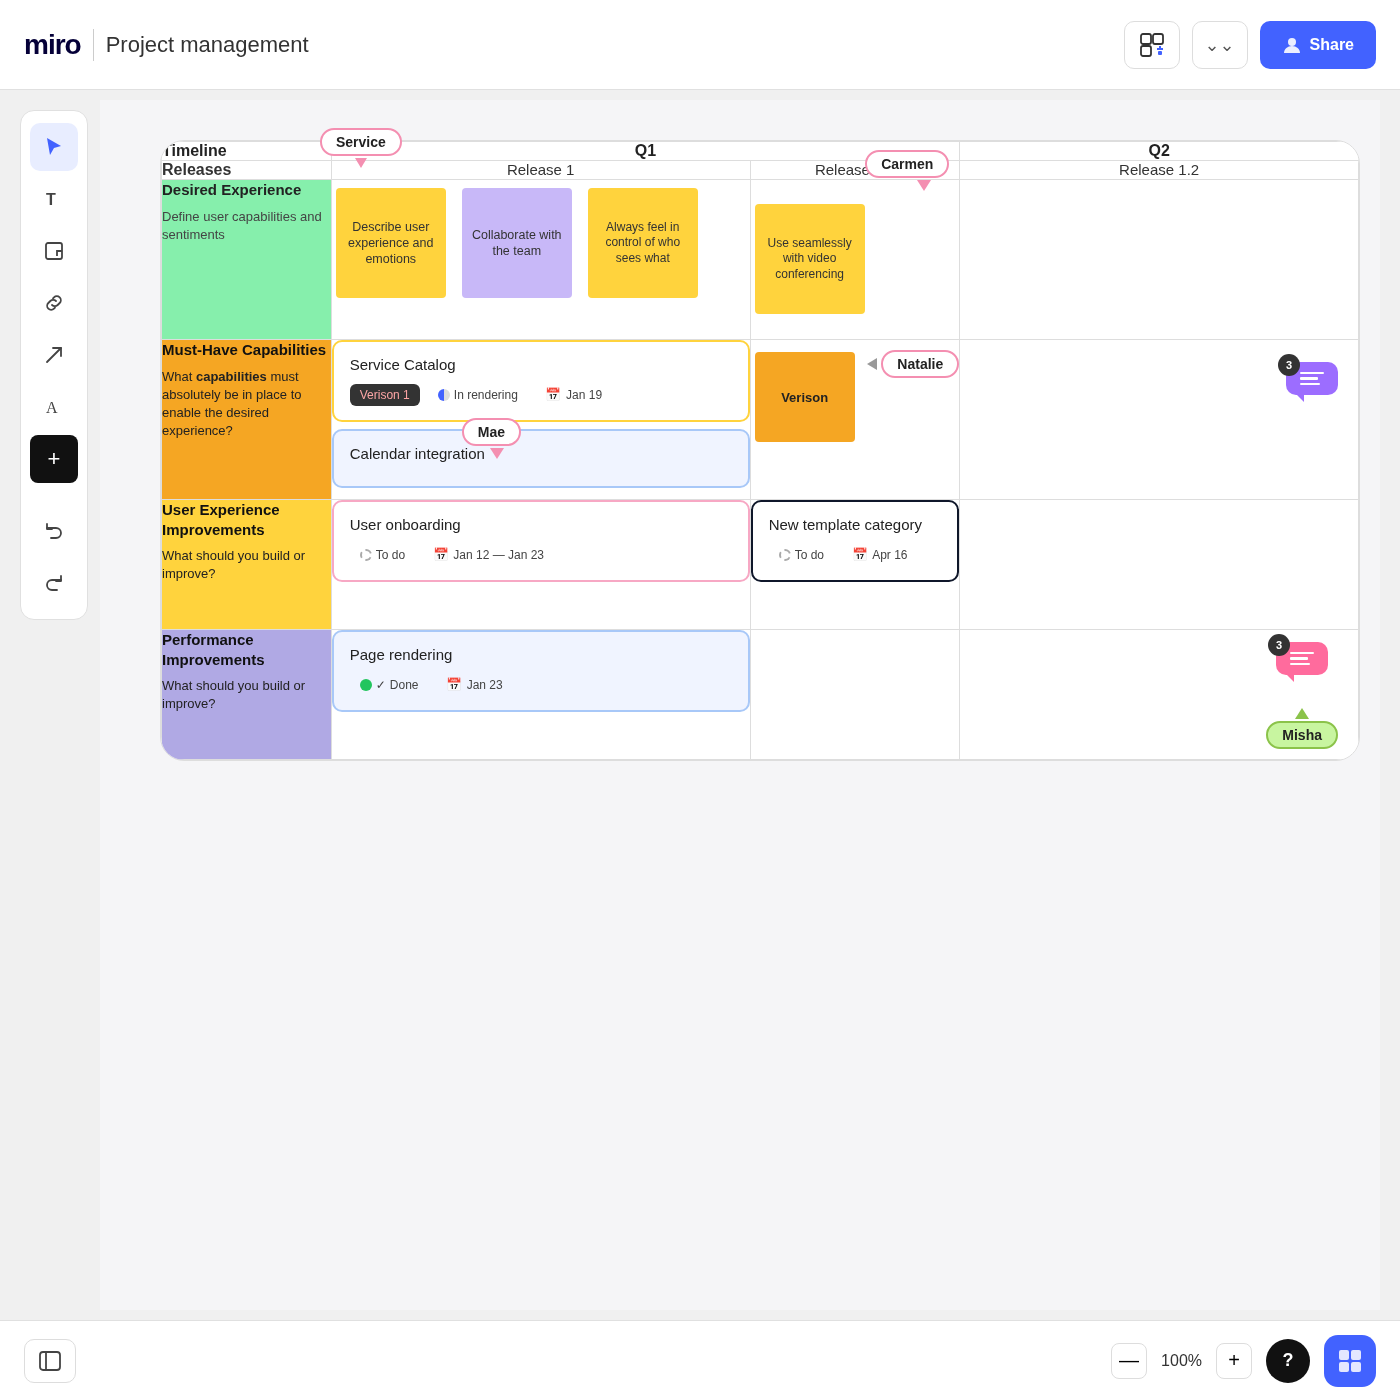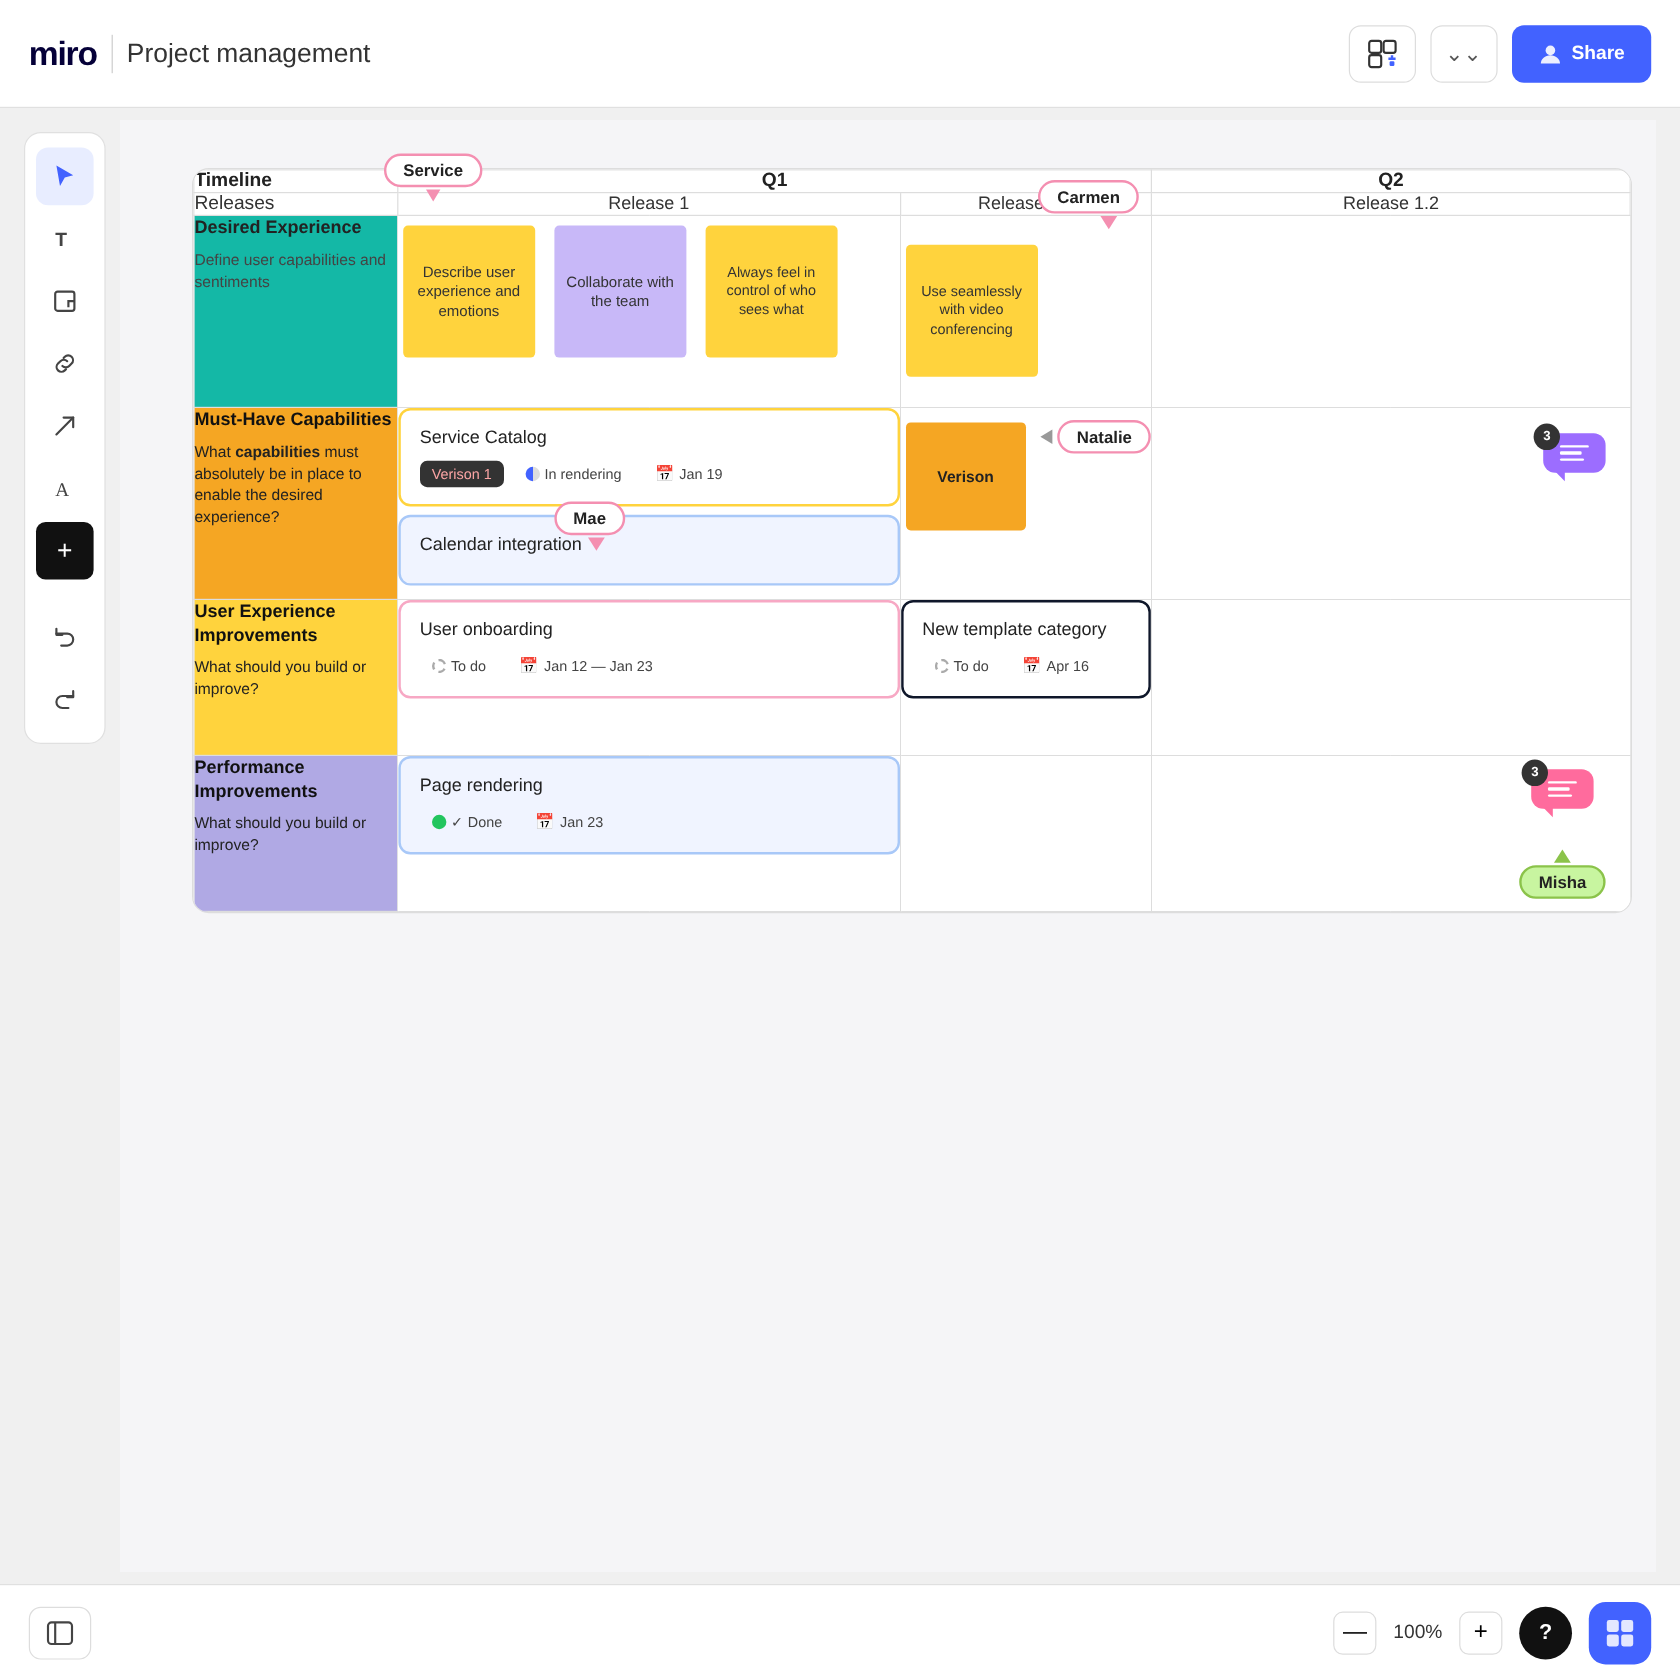--- a/index.html
+++ b/index.html
@@ -76,44 +76,44 @@
     
     #canvas {
       position: absolute; top: 100px; left: 100px; right: 20px; bottom: 90px;
       background: #f5f5f7; overflow: hidden;
     }
 
     
     #board {
       position: absolute; top: 40px; left: 60px;
       width: 1200px;
-      background: #fff; border-radius: 14px; border: 1px solid #ddd;
+      background: #fff; border-radius: 24px; border: 1px solid #ddd;
       overflow: hidden;
     }
 
     
     .board-table { width: 100%; border-collapse: collapse; }
     .board-table td, .board-table th { border: 1px solid #ddd; padding: 0; vertical-align: top; }
 
     .header-cell {
       padding: 14px 18px; font-size: 16px; font-weight: 600; color: #222;
       background: #fff; text-align: center;
     }
     .header-cell.left { text-align: left; }
 
     
     .sub-header-cell {
       padding: 10px 18px; font-size: 15px; color: #333;
       background: #fff; border-top: 1px solid #ddd;
     }
-    .sub-header-cell.releases { font-weight: 400; font-size: 16px; }
+    .sub-header-cell.releases { font-weight: 700; font-size: 16px; }
 
     
     .row-label {
-      padding: 20px 16px; background: #14b8a6; min-height: 140px;
+      padding: 20px 16px; background: #86efac; min-height: 140px;
     }
     .row-label.orange-bg { background: #f5a623; }
     .row-label.yellow-bg { background: #ffd33d; }
     .row-label.purple-bg { background: #b0a9e4; }
 
     .row-label-title { font-size: 15px; font-weight: 700; color: #222; line-height: 1.3; margin-bottom: 8px; }
     .row-label.orange-bg .row-label-title,
     .row-label.yellow-bg .row-label-title,
     .row-label.purple-bg .row-label-title { color: #111; }
     .row-label-desc { font-size: 13px; color: #444; line-height: 1.4; }

